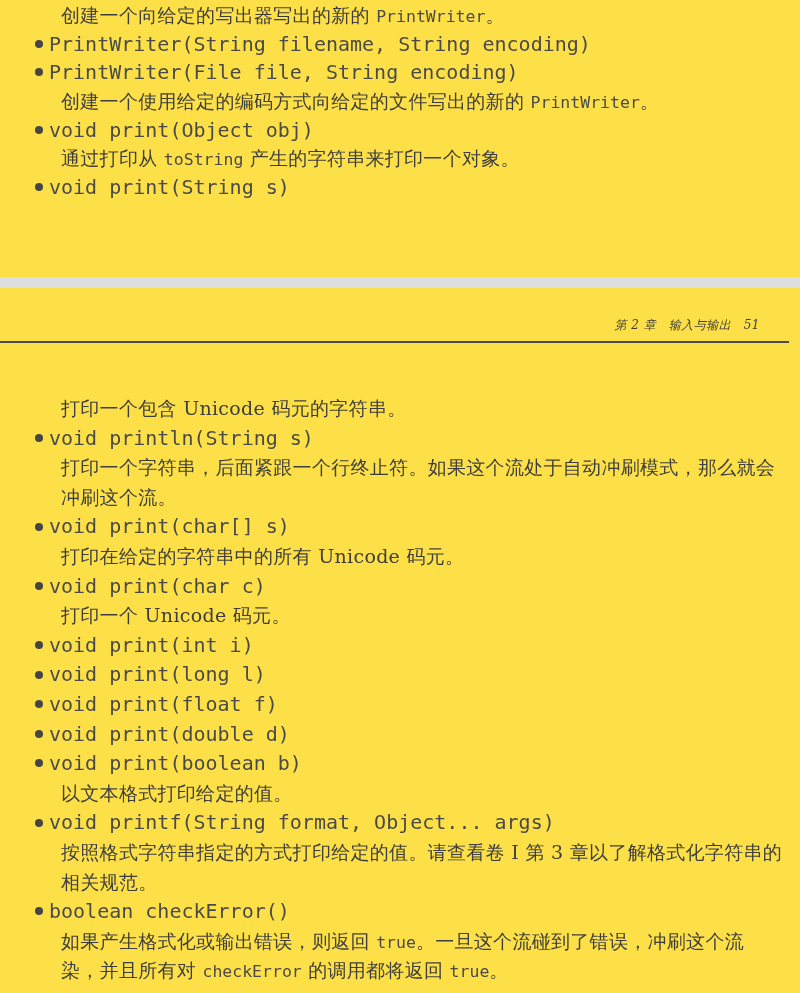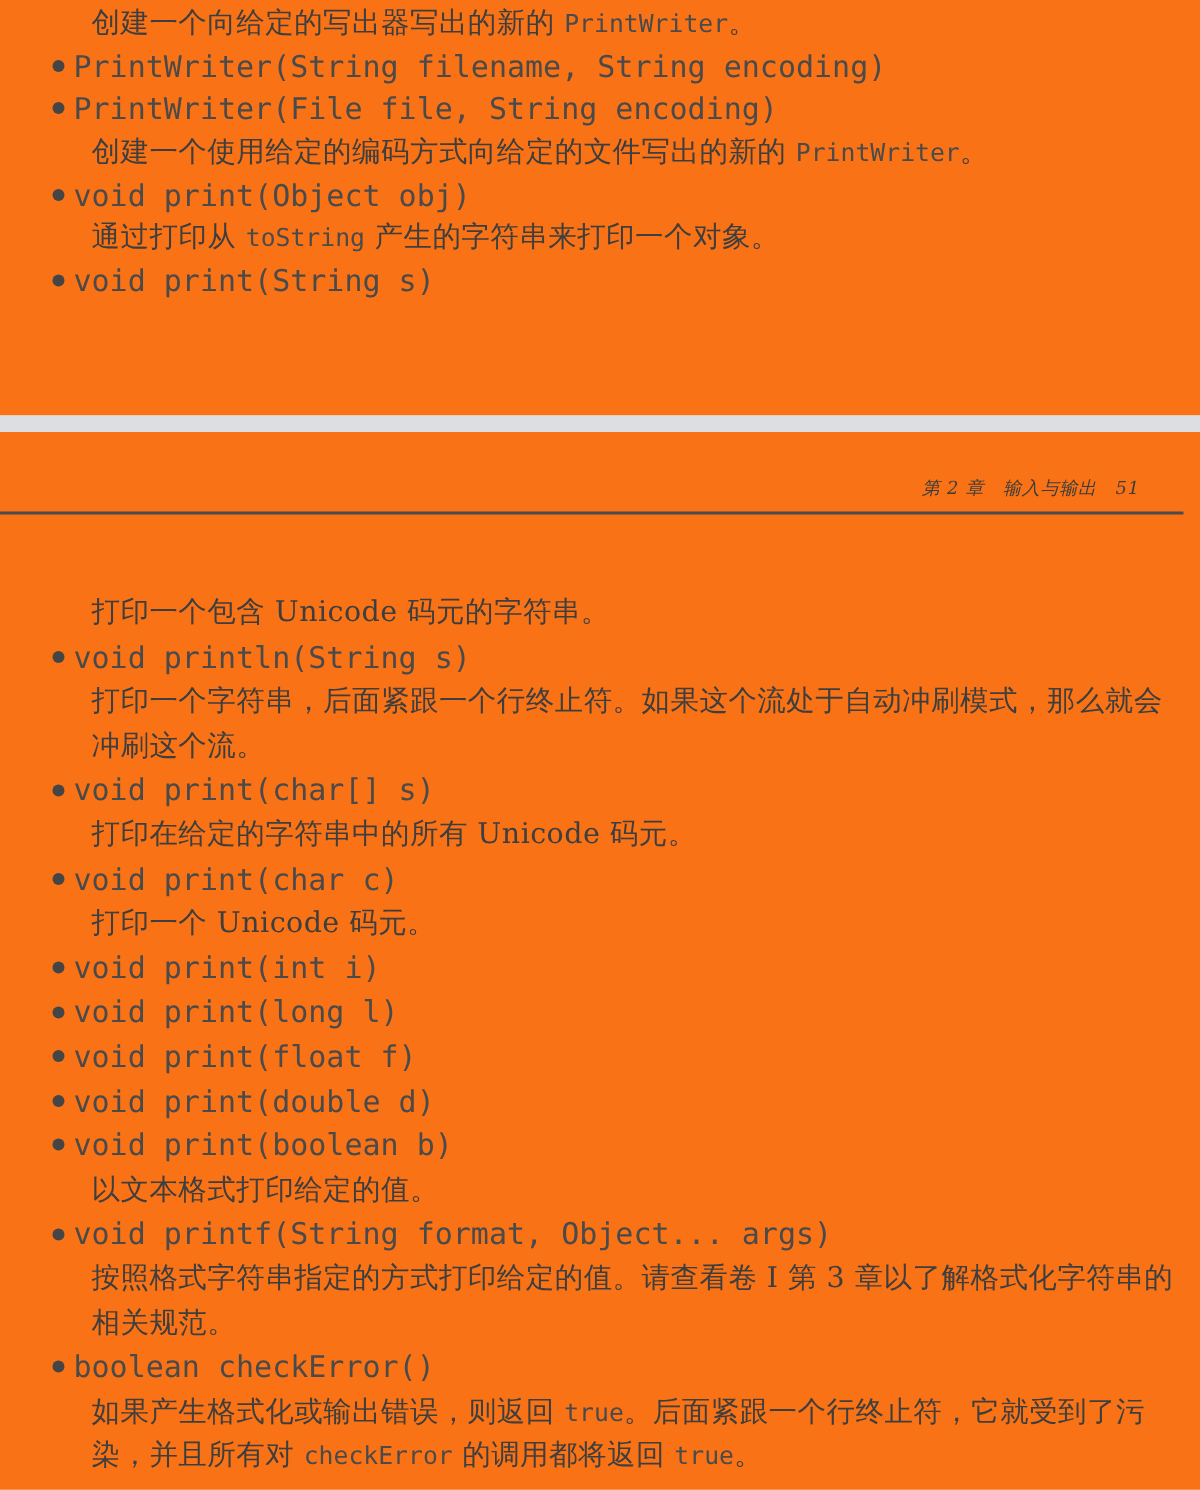--- a/index.html
+++ b/index.html
@@ -3,21 +3,21 @@
 <meta charset="utf-8">
 <style>
   * { margin:0; padding:0; box-sizing:border-box; }
   html,body { width:800px; height:993px; }
   body {
     position:relative;
     background:#fbfbfa;
     overflow:hidden;
     font-family:"DejaVu Serif","Liberation Serif",serif;
   }
-  .scan-page { position:absolute; left:0; width:800px; background:#f97316; }
+  .scan-page { position:absolute; left:0; width:800px; background:#fde047; }
   #page-top { top:0; height:277px; }
   #page-divider { position:absolute; left:0; top:277px; width:800px; height:11px; background:#dcdee1; }
   #page-bottom { top:288px; height:705px; }
 
   .running-header {
     position:absolute; top:24px; right:40px;
     font-family:"DejaVu Serif","Liberation Serif",serif;
     font-style:italic;
     font-size:12px; line-height:26px;
     color:#3c3c3c;
@@ -86,16 +86,16 @@
       <div class="line code"><span class="bullet"></span><span class="mono">void print(int i)</span></div>
       <div class="line code"><span class="bullet"></span><span class="mono">void print(long l)</span></div>
       <div class="line code"><span class="bullet"></span><span class="mono">void print(float f)</span></div>
       <div class="line code"><span class="bullet"></span><span class="mono">void print(double d)</span></div>
       <div class="line code"><span class="bullet"></span><span class="mono">void print(boolean b)</span></div>
       <div class="line desc"><span class="cjk">以文本格式打印给定的值。</span></div>
       <div class="line code"><span class="bullet"></span><span class="mono">void printf(String format, Object... args)</span></div>
       <div class="line desc"><span class="cjk">按照格式字符串指定的方式打印给定的值。请查看卷 I 第 3 章以了解格式化字符串的</span></div>
       <div class="line desc"><span class="cjk">相关规范。</span></div>
       <div class="line code"><span class="bullet"></span><span class="mono">boolean checkError()</span></div>
-      <div class="line desc"><span class="cjk">如果产生格式化或输出错误，则返回 </span><span class="mono">true</span><span class="cjk">。后面紧跟一个行终止符，它就受到了污</span></div>
+      <div class="line desc"><span class="cjk">如果产生格式化或输出错误，则返回 </span><span class="mono">true</span><span class="cjk">。一旦这个流碰到了错误，冲刷这个流</span></div>
       <div class="line desc"><span class="cjk">染，并且所有对 </span><span class="mono">checkError</span><span class="cjk"> 的调用都将返回 </span><span class="mono">true</span><span class="cjk">。</span></div>
     </div>
 </div>
 
 </body></html>

